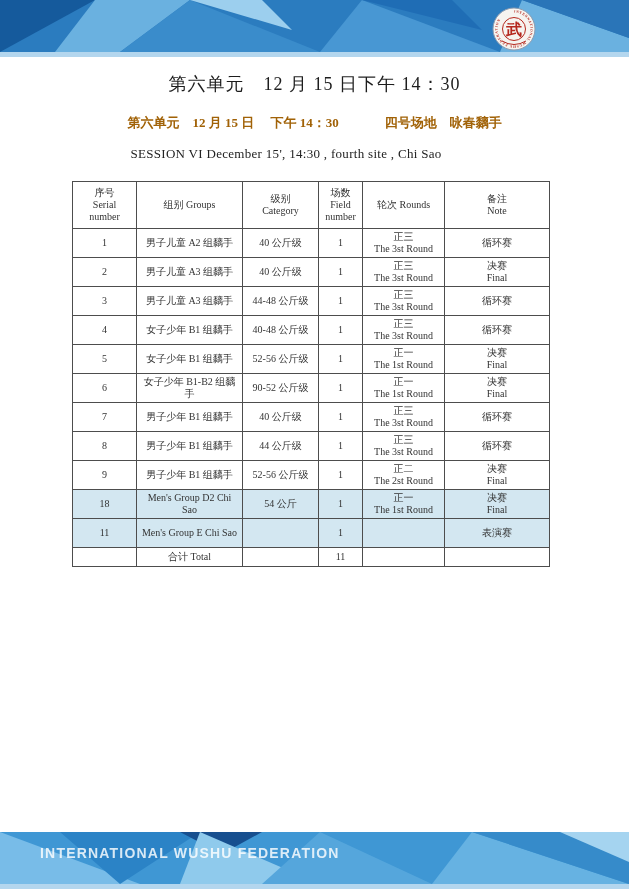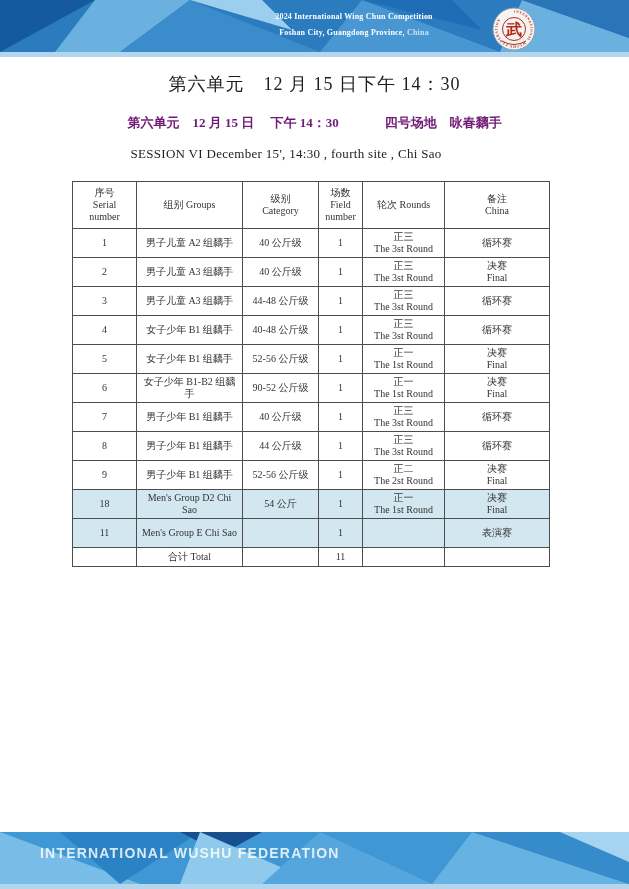--- a/index.html
+++ b/index.html
@@ -17,21 +17,21 @@
   }
   .banner-text .light{color:#c9e3f5;}
   .logo{position:absolute;top:7px;left:492px;width:44px;height:44px;}
   
   .main-title{
     position:absolute;top:72px;left:0;width:629px;text-align:center;
     font-size:18px;font-weight:normal;letter-spacing:1px;color:#1d1d1d;
   }
   .sub-title{
     position:absolute;top:114px;left:0;width:629px;display:flex;
-    justify-content:center;gap:46px;font-size:13px;font-weight:bold;color:#701a75;
+    justify-content:center;gap:46px;font-size:13px;font-weight:bold;color:#a16207;
   }
   .en-title{
     position:absolute;top:146px;left:0;width:572px;text-align:center;
     font-size:13px;font-weight:500;color:#222;letter-spacing:.3px;
   }
   
   .tbl-wrap{position:absolute;top:181px;left:72px;width:477px;}
   table{border-collapse:collapse;table-layout:fixed;width:100%;font-size:10px;}
   th,td{
     border:1px solid #4d4d4d;text-align:center;vertical-align:middle;
@@ -67,24 +67,20 @@
     <polygon points="0,0 95,0 0,52" fill="#155a9c"></polygon>
     <polygon points="95,0 190,0 120,52 55,52" fill="#6ab1e0"></polygon>
     <polygon points="190,0 320,52 120,52" fill="#3a8ccb"></polygon>
     <polygon points="190,0 262,0 292,30" fill="#9ccfee"></polygon>
     <polygon points="320,52 362,0 500,52" fill="#4897d3"></polygon>
     <polygon points="362,0 452,0 482,30" fill="#1f6db5"></polygon>
     <polygon points="500,52 522,0 629,38 629,52" fill="#6ab1e0"></polygon>
     <polygon points="522,0 629,0 629,38" fill="#2a75b8"></polygon>
     <rect x="0" y="52" width="629" height="5" fill="#b3d6ee"></rect>
   </svg>
-  <div class="banner-text">
-    <div>2024 International Wing Chun Competition</div>
-    <div><span>Foshan City, Guangdong Province,</span> <span class="light">China</span></div>
-  </div>
   <svg class="logo" viewBox="0 0 44 44">
     <circle cx="22" cy="22" r="21" fill="#f6f4f0" stroke="#8a9bb0" stroke-width="1"></circle>
     <defs>
         <path id="ringpath" d="M 22,5.5 A 16.5,16.5 0 1 1 21.99,5.5"></path>
       </defs>
     <text font-size="3.6" fill="#b5281e" font-weight="bold" letter-spacing="0.6">
       <textPath href="#ringpath">INTERNATIONAL WUSHU FEDERATION</textPath>
     </text>
     <circle cx="22" cy="22" r="11.5" fill="none" stroke="#b5281e" stroke-width="1"></circle>
     <text x="22" y="28" text-anchor="middle" font-size="16" font-weight="bold" fill="#b5281e">武</text>
@@ -117,21 +113,21 @@
 Serial
 number</th>
         <th>组别 Groups</th>
         <th>级别
 Category</th>
         <th>场数
 Field
 number</th>
         <th>轮次 Rounds</th>
         <th>备注
-China</th>
+Note</th>
       </tr>
     </thead>
     <tbody>
         <tr>
           <td>
             <div>1</div>
           </td>
           <td>
             <div>男子儿童 A2 组黐手</div>
           </td>

